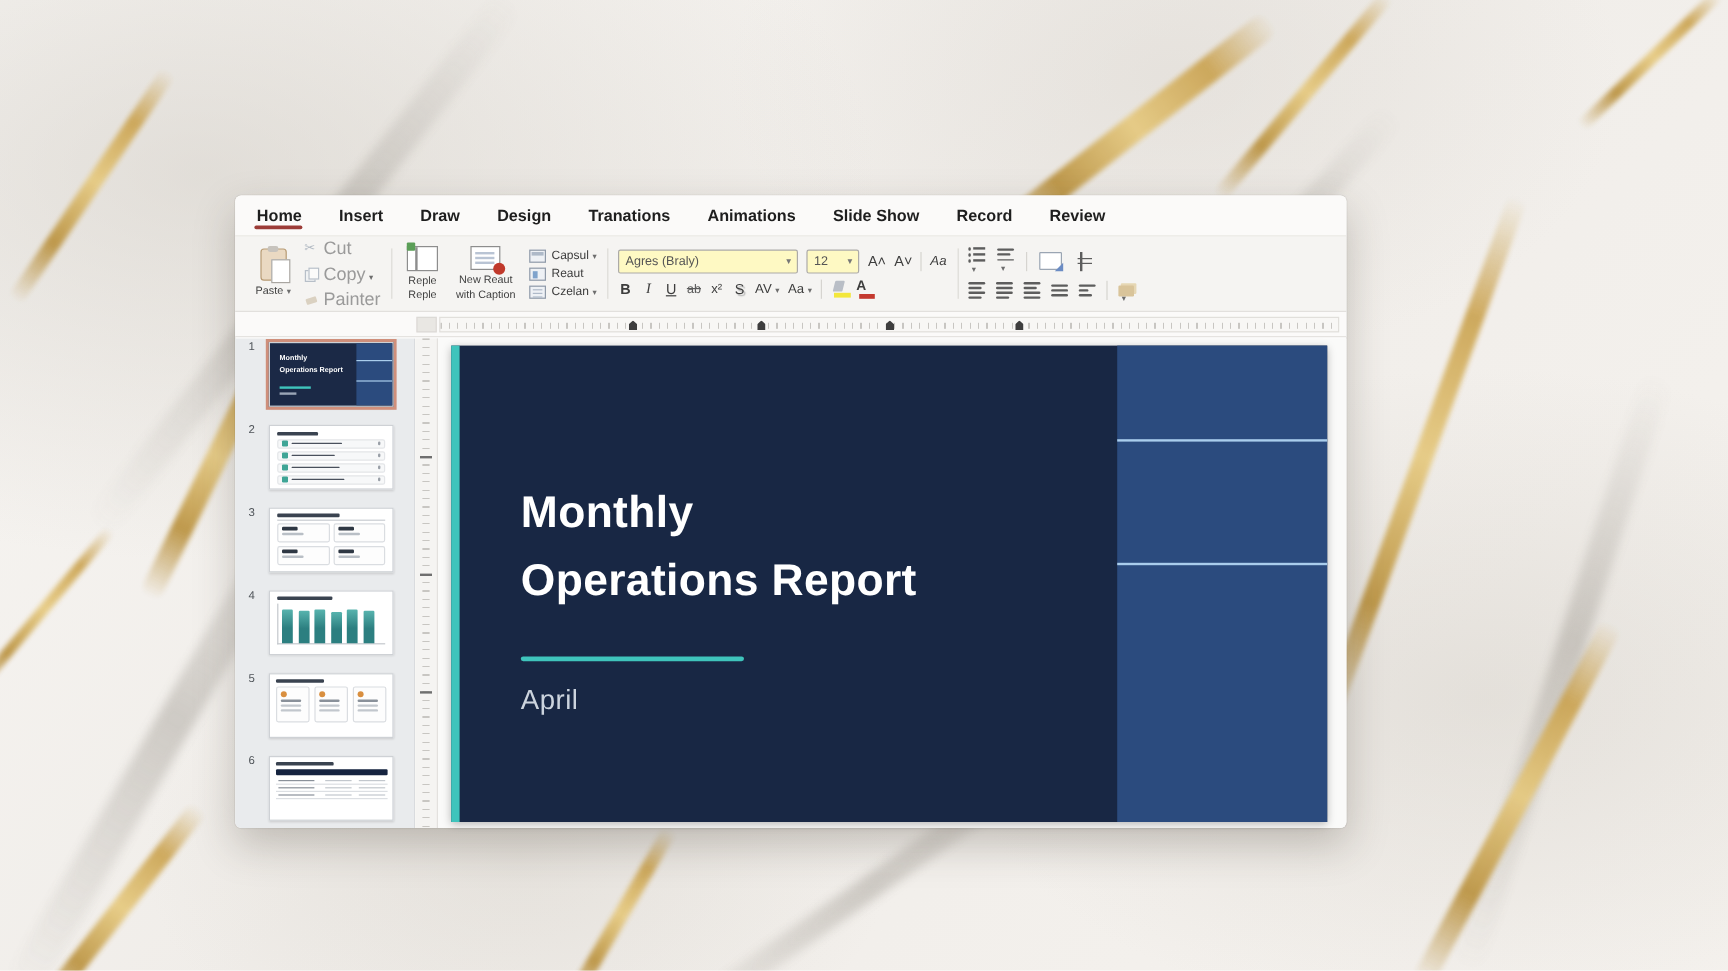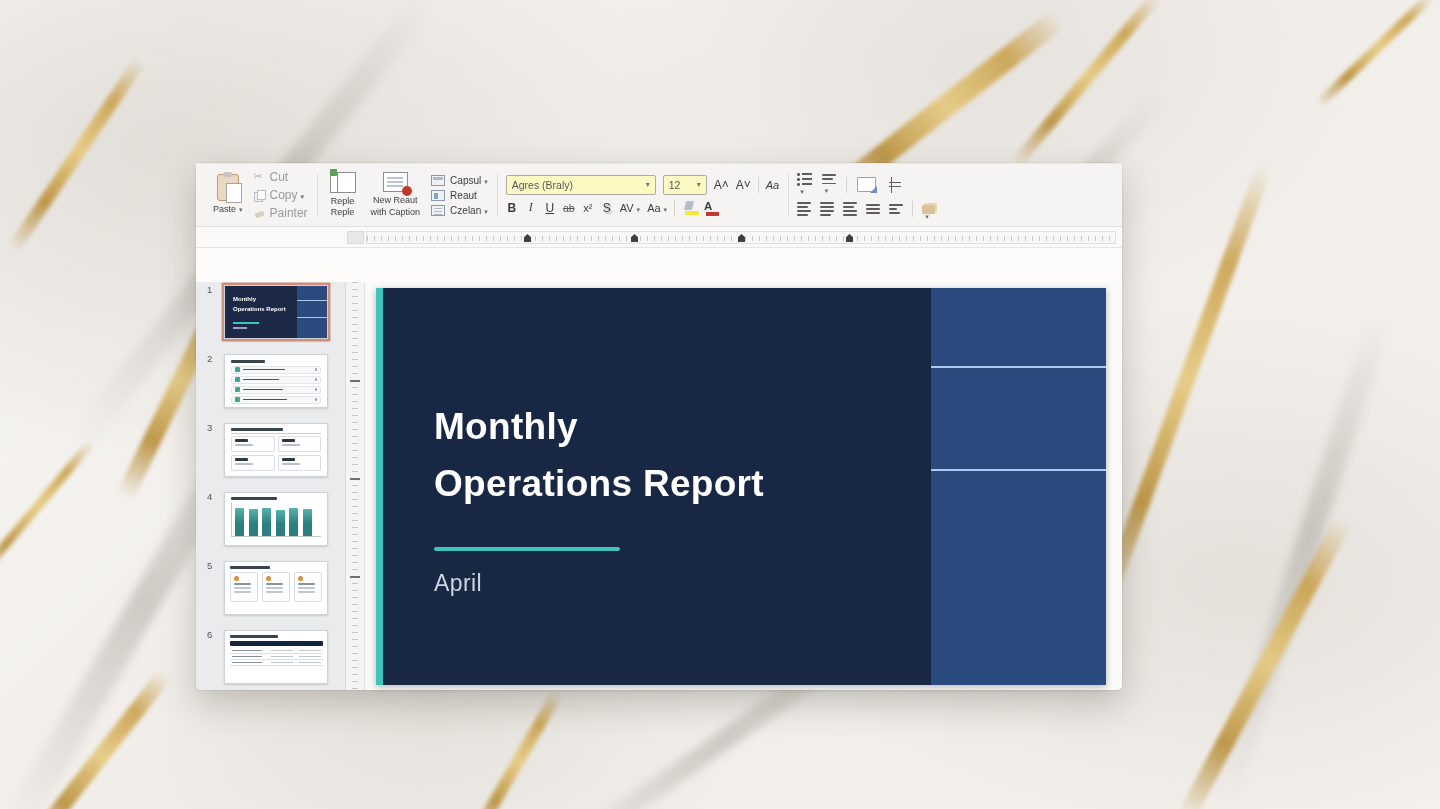--- a/index.html
+++ b/index.html
@@ -31,21 +31,21 @@
 
   
   .ribbon { height:64px; background:#f5f4f2; border-top:1px solid #eceae7; border-bottom:1px solid #e2e0dd;
     display:flex; align-items:stretch; padding:3px 4px; }
   .group { display:flex; align-items:center; gap:7px; padding:0 9px; position:relative; }
   .group + .group::before { content:""; position:absolute; left:0; top:7px; bottom:7px; width:1px; background:#dddbd6; }
   .bigbtn { display:flex; flex-direction:column; align-items:center; justify-content:flex-start; gap:3px; padding:3px 4px; }
   .bigbtn .lbl { font-size:9px; color:#3f3f3f; line-height:1.25; text-align:center; }
   .dd::after { content:"▾"; font-size:7px; color:#6d6d6d; margin-left:3px; }
   .stack { display:flex; flex-direction:column; justify-content:center; gap:4px; }
-  .srow { display:flex; align-items:center; gap:5px; font-size:12px; color:#9a9a9a; }
+  .srow { display:flex; align-items:center; gap:5px; font-size:15px; color:#9a9a9a; }
   .srow.dark { color:#3c3c3c; font-size:10px; }
 
   
   .ic-clipboard { width:22px; height:27px; background:#ead9c2; border:1.5px solid #b79b74; border-radius:3px; position:relative; }
   .ic-clipboard::before { content:""; position:absolute; left:5px; top:-3px; width:9px; height:5px; background:#c7c3bd; border-radius:2px; }
   .ic-clipboard::after { content:""; position:absolute; right:-4px; bottom:-3px; width:14px; height:18px; background:#fff; border:1px solid #a9a6a1; }
   .ic-cut,.ic-copy,.ic-painter { width:11px; height:11px; position:relative; opacity:.65; }
   .ic-cut::before { content:"✂"; font-size:11px; color:#8b98a8; position:absolute; top:-2px; }
   .ic-copy::before { content:""; position:absolute; left:0; top:2px; width:7px; height:8px; border:1px solid #97a3b2; background:#eef1f4; }
   .ic-copy::after { content:""; position:absolute; left:3px; top:0; width:7px; height:8px; border:1px solid #97a3b2; background:#fff; }
@@ -207,20 +207,31 @@
   <div class="vein gold" style="left:930px; top:-40px; width:22px; height:300px; transform:rotate(52deg);"></div>
   <div class="vein gold" style="left:1080px; top:-30px; width:12px; height:220px; transform:rotate(40deg);"></div>
   <div class="vein gold" style="left:1175px; top:150px; width:16px; height:480px; transform:rotate(20deg);"></div>
   <div class="vein gold" style="left:1255px; top:500px; width:18px; height:340px; transform:rotate(28deg);"></div>
   <div class="vein gold" style="left:1370px; top:-30px; width:10px; height:160px; transform:rotate(46deg);"></div>
   <div class="vein gold" style="left:90px; top:650px; width:16px; height:220px; transform:rotate(38deg);"></div>
   <div class="vein gold" style="left:510px; top:680px; width:12px; height:170px; transform:rotate(30deg);"></div>
 
   <div class="window">
 
+    <div class="tabbar">
+      <div class="tab active">Home</div>
+      <div class="tab">Insert</div>
+      <div class="tab">Draw</div>
+      <div class="tab">Design</div>
+      <div class="tab">Tranations</div>
+      <div class="tab">Animations</div>
+      <div class="tab">Slide Show</div>
+      <div class="tab">Record</div>
+      <div class="tab">Review</div>
+    </div>
 
     <div class="ribbon">
 
       <div class="group">
         <div class="bigbtn">
           <span class="ic-clipboard"></span>
           <span class="lbl dd">Paste</span>
         </div>
         <div class="stack">
           <div class="srow">

